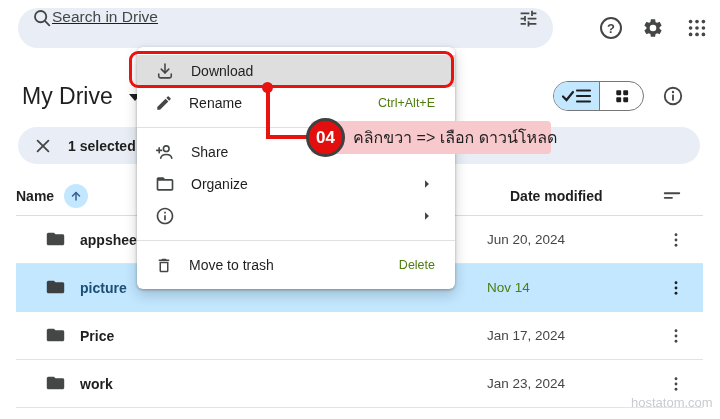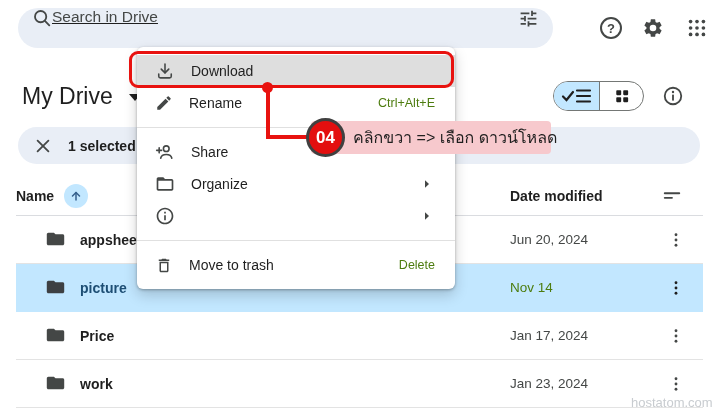--- a/index.html
+++ b/index.html
@@ -66,21 +66,21 @@
     display:flex; align-items:center; justify-content:center; }
   .th-date { position:absolute; left:494px; font-size:14px; font-weight:700; cursor:pointer; }
   .th-sort { position:absolute; left:646px; top:10px; cursor:pointer; }
 
   .frow {
     position:relative; height:48px; display:flex; align-items:center;
     border-bottom:1px solid #e3e3e3; cursor:pointer;
   }
   .frow .f-icon { position:absolute; left:30px; top:15px; }
   .f-name { position:absolute; left:64px; font-size:14px; font-weight:700; color:#1f1f1f; }
-  .f-date { position:absolute; left:494px; font-size:13.5px; color:#444746; }
+  .f-date { position:absolute; left:471px; font-size:13.5px; color:#444746; }
   .f-more { position:absolute; left:648px; top:12px; width:24px; height:24px;
     display:flex; align-items:center; justify-content:center; }
   .frow.selected { background:#c2e7ff; border-bottom-color:#c2e7ff;padding-left:44px; }
   .frow.selected .f-name { color:#1d4e74; }
   .frow.selected .f-date { color:#4d7c0f; }
 
   
   .ctx-menu {
     position:absolute; left:137px; top:47px; width:318px; z-index:10;
     background:#fff; border-radius:6px; padding:8px 0;

